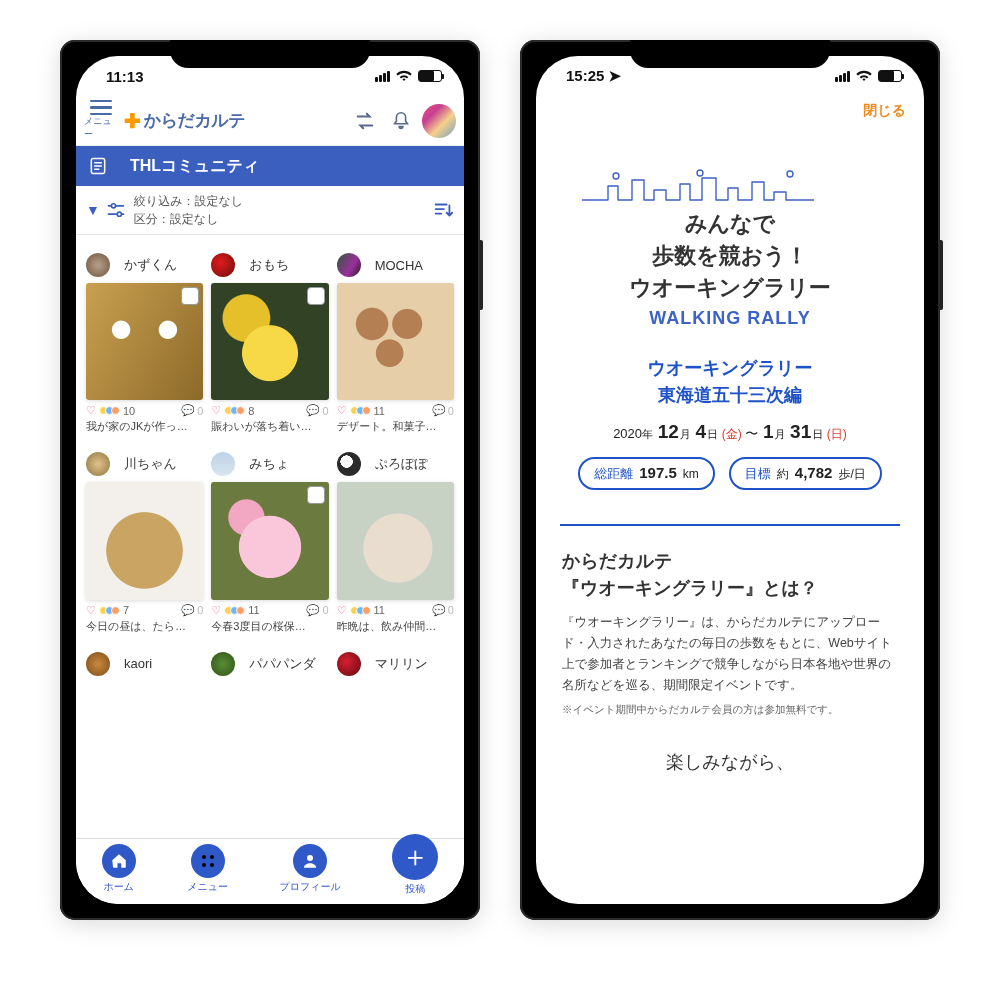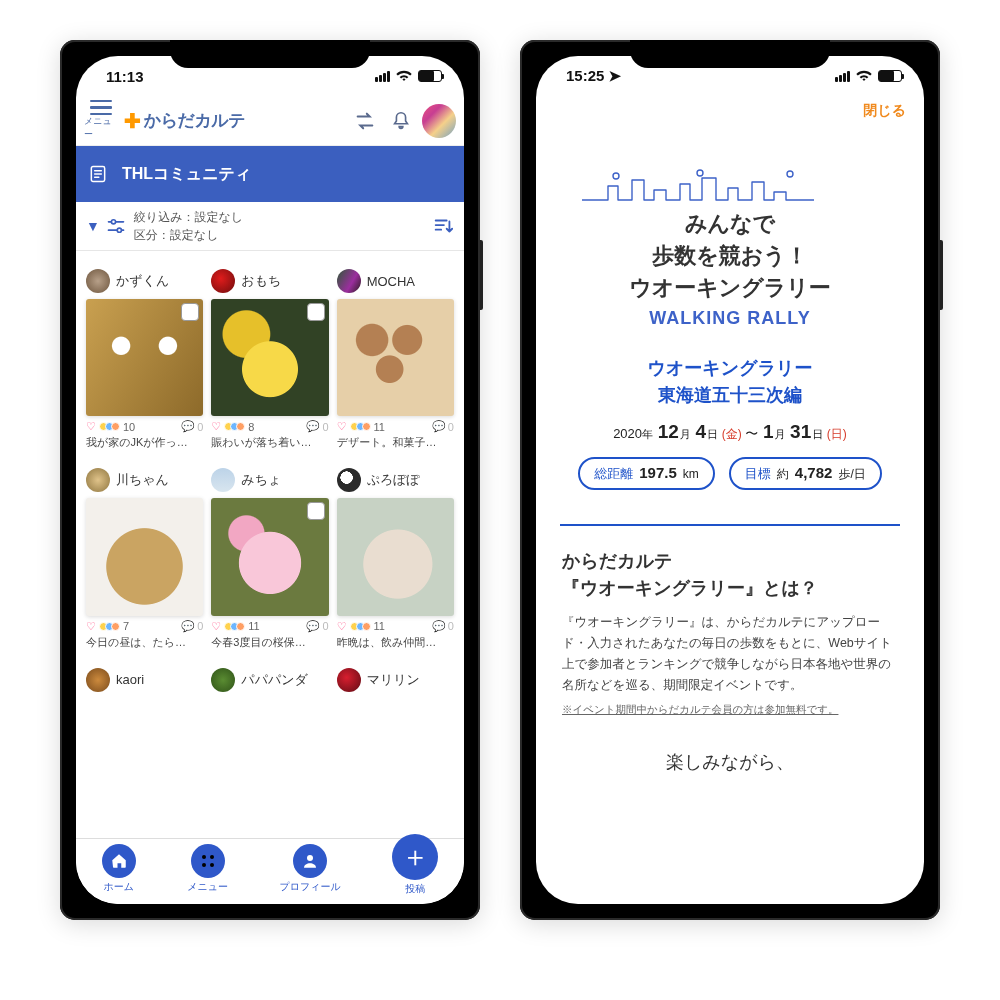--- a/index.html
+++ b/index.html
@@ -56,35 +56,35 @@
   .menu-btn .lines i{width:22px;height:2.5px;background:#4a6aa7;border-radius:1px;}
   .logo{display:flex;align-items:center;gap:3px;}
   .logo-mark{color:#ff9900;font-weight:900;font-size:20px;}
   .logo-text{color:#4a6aa7;font-weight:700;font-size:17px;letter-spacing:-.5px;}
   .app-bar .spacer{flex:1;}
   .ico-btn{width:30px;height:30px;color:#5a6a8d;display:flex;align-items:center;justify-content:center;}
   .ico-btn svg{width:22px;height:22px;}
   .avatar{width:34px;height:34px;border-radius:50%;background:linear-gradient(135deg,#ed5080 0%,#c73e92 30%,#f5d08a 60%,#72a0c4 100%);}
 
   .blue-bar{
-    background:#3b5fbf;color:#fff;height:56px;display:flex;align-items:center;padding:0 12px;gap:14px;font-size:16px;font-weight:600;
+    background:#3b5fbf;color:#fff;height:40px;display:flex;align-items:center;padding:0 12px;gap:22px;font-size:16px;font-weight:600;
   }
   .blue-bar svg{width:20px;height:20px;}
   .filter-row{
     display:flex;align-items:center;padding:6px 10px;border-bottom:1px solid #e6e6e6;font-size:12px;color:#555;
   }
   .filter-row .chev{color:#3b5fbf;font-size:14px;margin-right:6px;}
   .filter-row .sliders{color:#3b5fbf;margin-right:8px;}
   .filter-row .flt-text{line-height:1.5;}
   .filter-row .sort{margin-left:auto;color:#3b5fbf;}
 
   .feed{padding:8px 10px 0;overflow:hidden;height:calc(100% - 40px - 50px - 40px - 44px - 60px);}
   .row-users{display:flex;gap:8px;margin-top:10px;}
   .ucard{flex:1;min-width:0;}
-  .uhead{display:flex;align-items:center;gap:6px;margin-bottom:6px;}
+  .uhead{display:flex;align-items:center;gap:14px;margin-bottom:6px;}
   .uhead .ava{width:24px;height:24px;border-radius:50%;}
   .uhead .name{font-size:13px;color:#333;white-space:nowrap;overflow:hidden;text-overflow:ellipsis;}
   .thumb{width:100%;aspect-ratio:1/1;border-radius:3px;position:relative;overflow:hidden;box-shadow:0 1px 4px rgba(0,0,0,.15);}
   .thumb .chk{position:absolute;right:4px;top:4px;width:18px;height:18px;border:1.5px solid #999;border-radius:4px;background:#fff;}
   .meta{display:flex;align-items:center;gap:3px;font-size:11px;color:#666;margin-top:4px;}
   .heart{color:#ff5d8d;}
   .badge{display:inline-flex;}
   .badge i{width:9px;height:9px;border-radius:50%;margin-left:-3px;border:1px solid #fff;}
   .badge i:nth-child(1){background:#ffd24d;margin-left:0}
   .badge i:nth-child(2){background:#6db6ff}
@@ -132,21 +132,21 @@
   .wr-date b{font-size:19px;font-weight:700;margin:0 1px;}
   .wr-date .sm{font-size:11px;}
   .wr-date .day{color:#d63b2a;font-size:12px;}
   .pills{display:flex;gap:14px;justify-content:center;margin-top:14px;}
   .pill{border:2px solid #1e52c9;border-radius:999px;padding:5px 14px;font-size:13px;color:#1e52c9;display:flex;align-items:baseline;gap:6px;}
   .pill b{color:#222;font-size:15px;}
   .pill .unit{color:#222;font-size:12px;}
   .wr-divider{height:2px;background:#1e52c9;margin:34px 24px 22px;}
   .wr-q{padding:0 26px;font-weight:700;color:#333;font-size:18px;line-height:1.5;}
   .wr-body{padding:10px 26px 0;font-size:12.5px;color:#444;line-height:1.7;}
-  .wr-note{padding:6px 26px 0;font-size:10.5px;color:#666;text-decoration:underline;}
+  .wr-note{padding:6px 26px 0;font-size:10.5px;color:#666;}
   .wr-tag{text-align:center;font-size:18px;color:#333;line-height:1.7;margin-top:30px;padding:0 26px;}
 </style>
 </head>
 <body>
 
 <div class="phone">
   <div class="notch"></div>
   <div class="screen">
 
     <div class="status">

